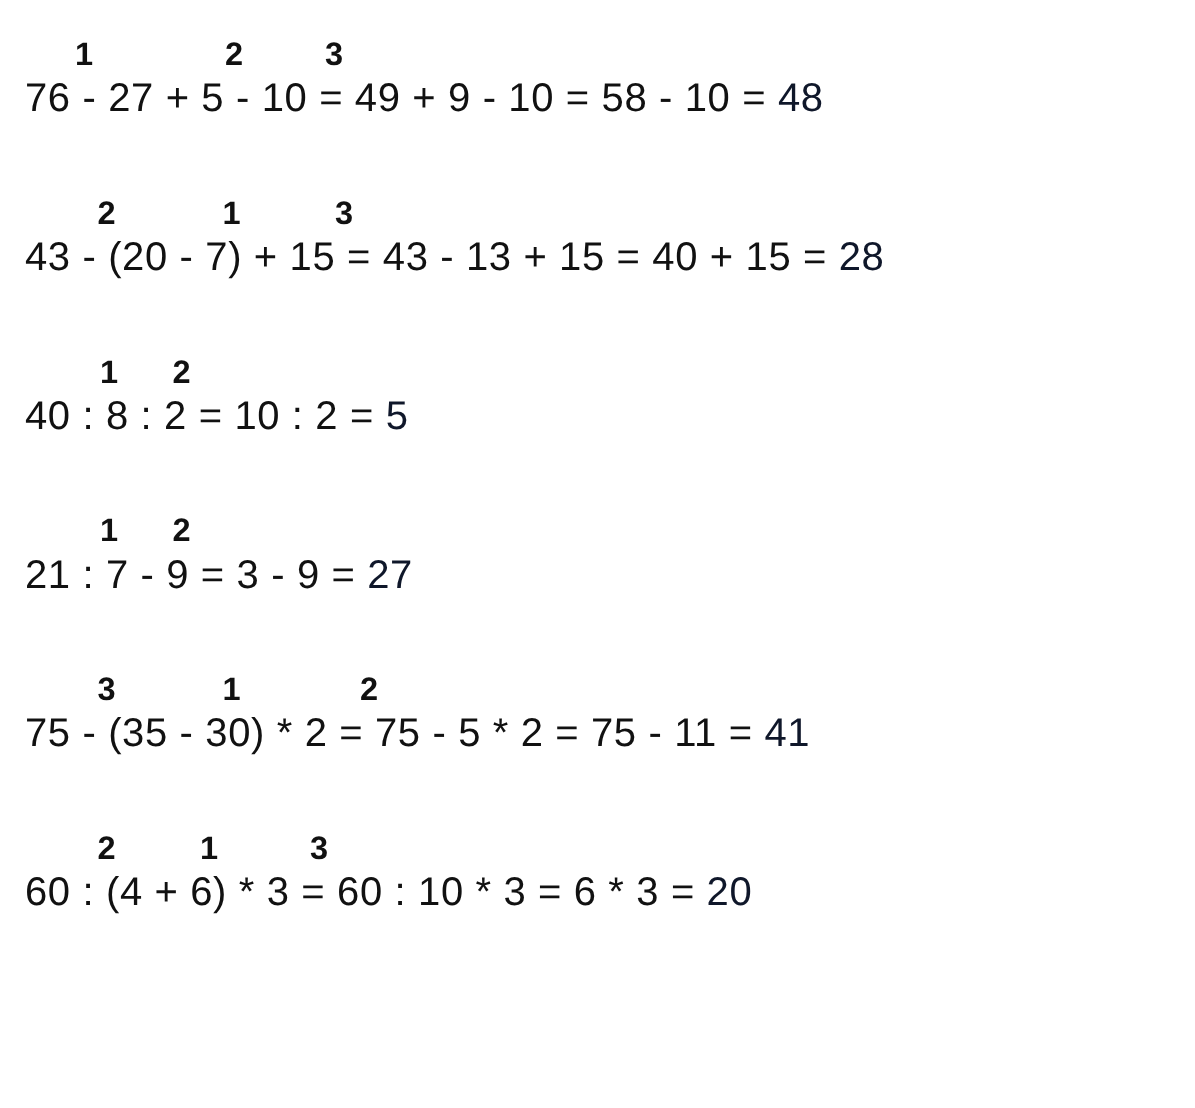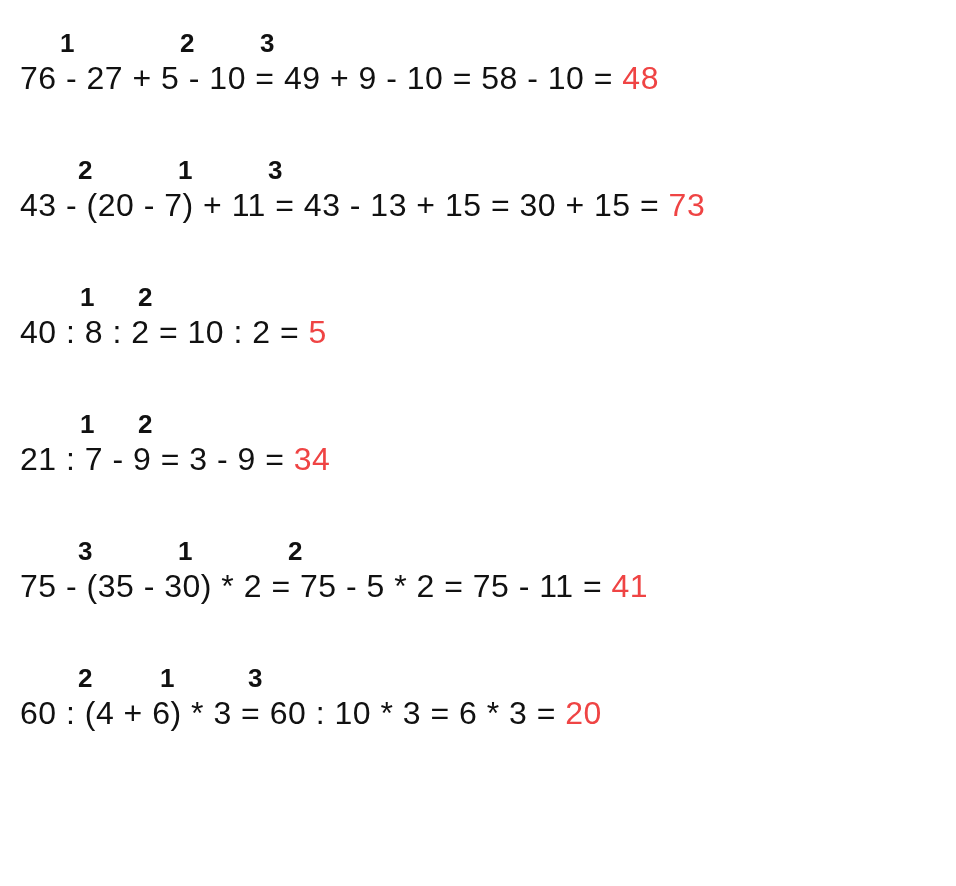--- a/index.html
+++ b/index.html
@@ -17,21 +17,21 @@
     position: relative;
     margin-bottom: 60px;
     white-space: nowrap;
     letter-spacing: 0.5px;
   }
   .eq:last-child { margin-bottom: 0; }
   .line {
     position: relative;
     padding-top: 30px;
   }
-  .ans { color: #ef4444; }
+  .ans { color: #0f172a; }
   .sup {
     position: absolute;
     top: -2px;
     font-size: 26px;
     font-weight: bold;
     color: #111;
   }
 </style>
 </head>
 <body>
@@ -43,37 +43,37 @@
     <span class="sup" style="left:240px">3</span>
     <span>76 - 27 + 5 - 10 = 49 + 9 - 10 = 58 - 10 = </span><span class="ans">48</span>
   </div>
 </div>
 
 <div class="eq">
   <div class="line">
     <span class="sup" style="left:58px">2</span>
     <span class="sup" style="left:158px">1</span>
     <span class="sup" style="left:248px">3</span>
-    <span>43 - (20 - 7) + 11 = 43 - 13 + 15 = 30 + 15 = </span><span class="ans">73</span>
+    <span>43 - (20 - 7) + 15 = 43 - 13 + 15 = 40 + 15 = </span><span class="ans">28</span>
   </div>
 </div>
 
 <div class="eq">
   <div class="line">
     <span class="sup" style="left:60px">1</span>
     <span class="sup" style="left:118px">2</span>
     <span>40 : 8 : 2 = 10 : 2 = </span><span class="ans">5</span>
   </div>
 </div>
 
 <div class="eq">
   <div class="line">
     <span class="sup" style="left:60px">1</span>
     <span class="sup" style="left:118px">2</span>
-    <span>21 : 7 - 9 = 3 - 9 = </span><span class="ans">34</span>
+    <span>21 : 7 - 9 = 3 - 9 = </span><span class="ans">27</span>
   </div>
 </div>
 
 <div class="eq">
   <div class="line">
     <span class="sup" style="left:58px">3</span>
     <span class="sup" style="left:158px">1</span>
     <span class="sup" style="left:268px">2</span>
     <span>75 - (35 - 30) * 2 = 75 - 5 * 2 = 75 - 11 = </span><span class="ans">41</span>
   </div>

